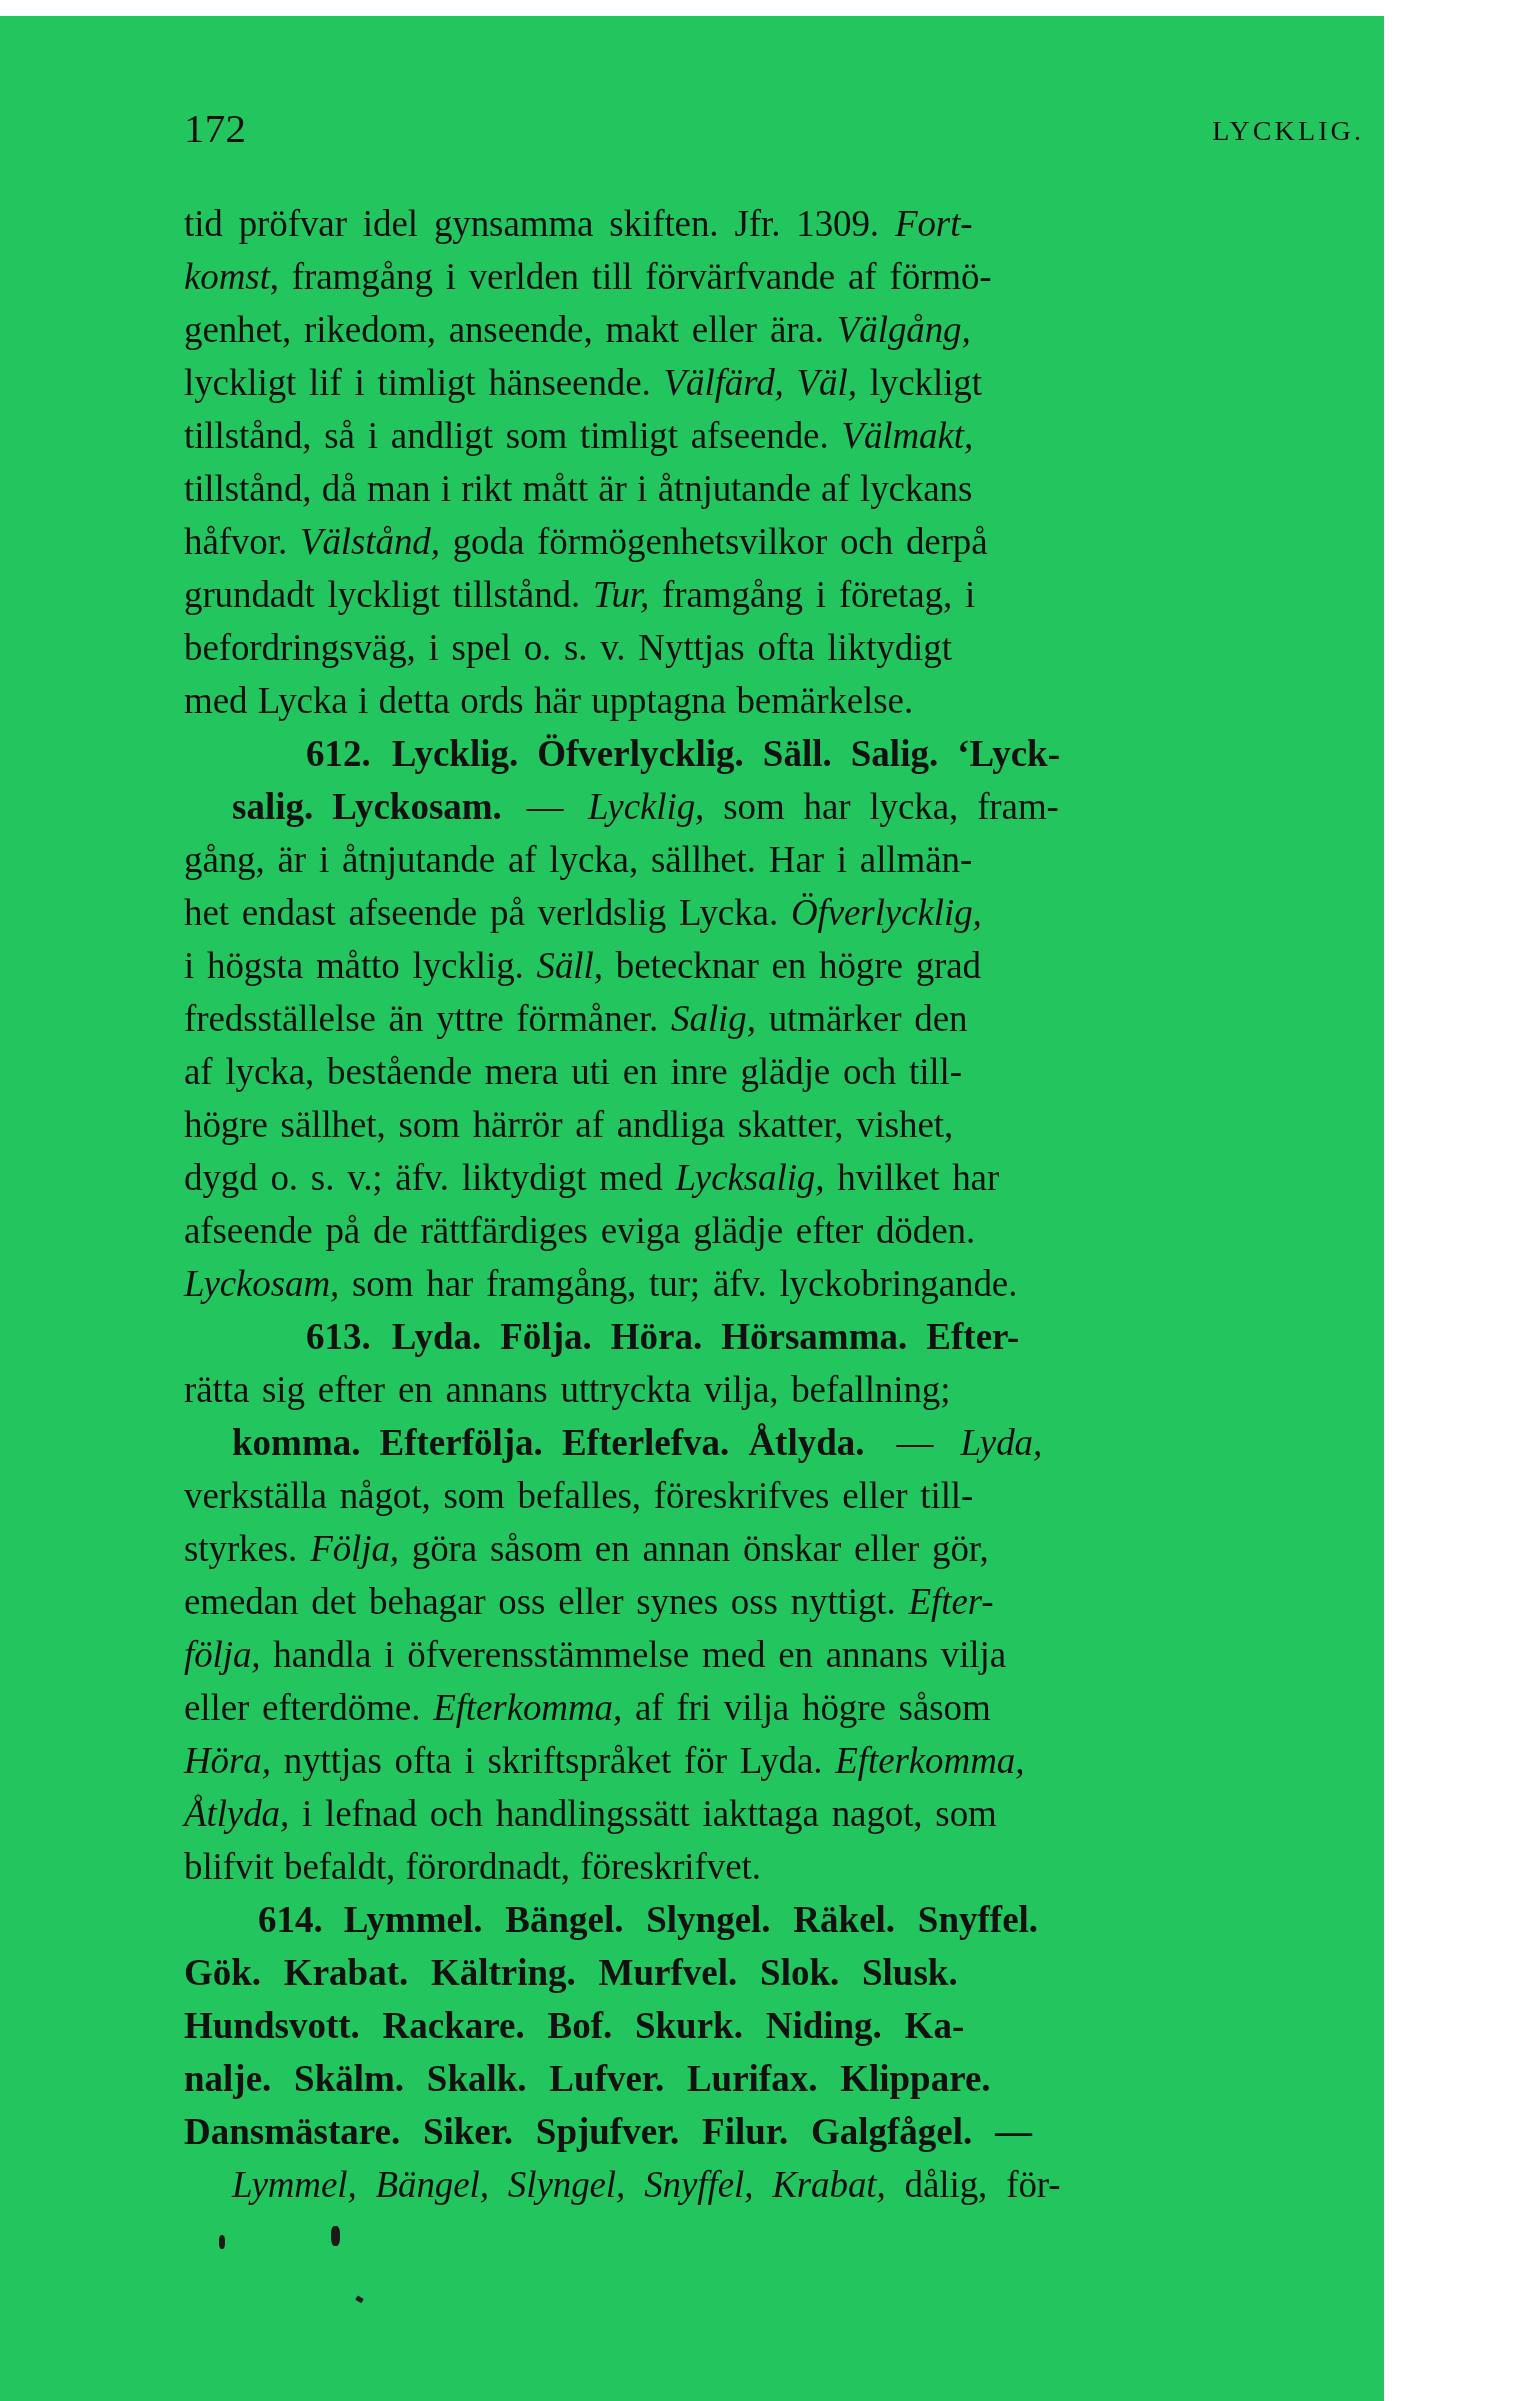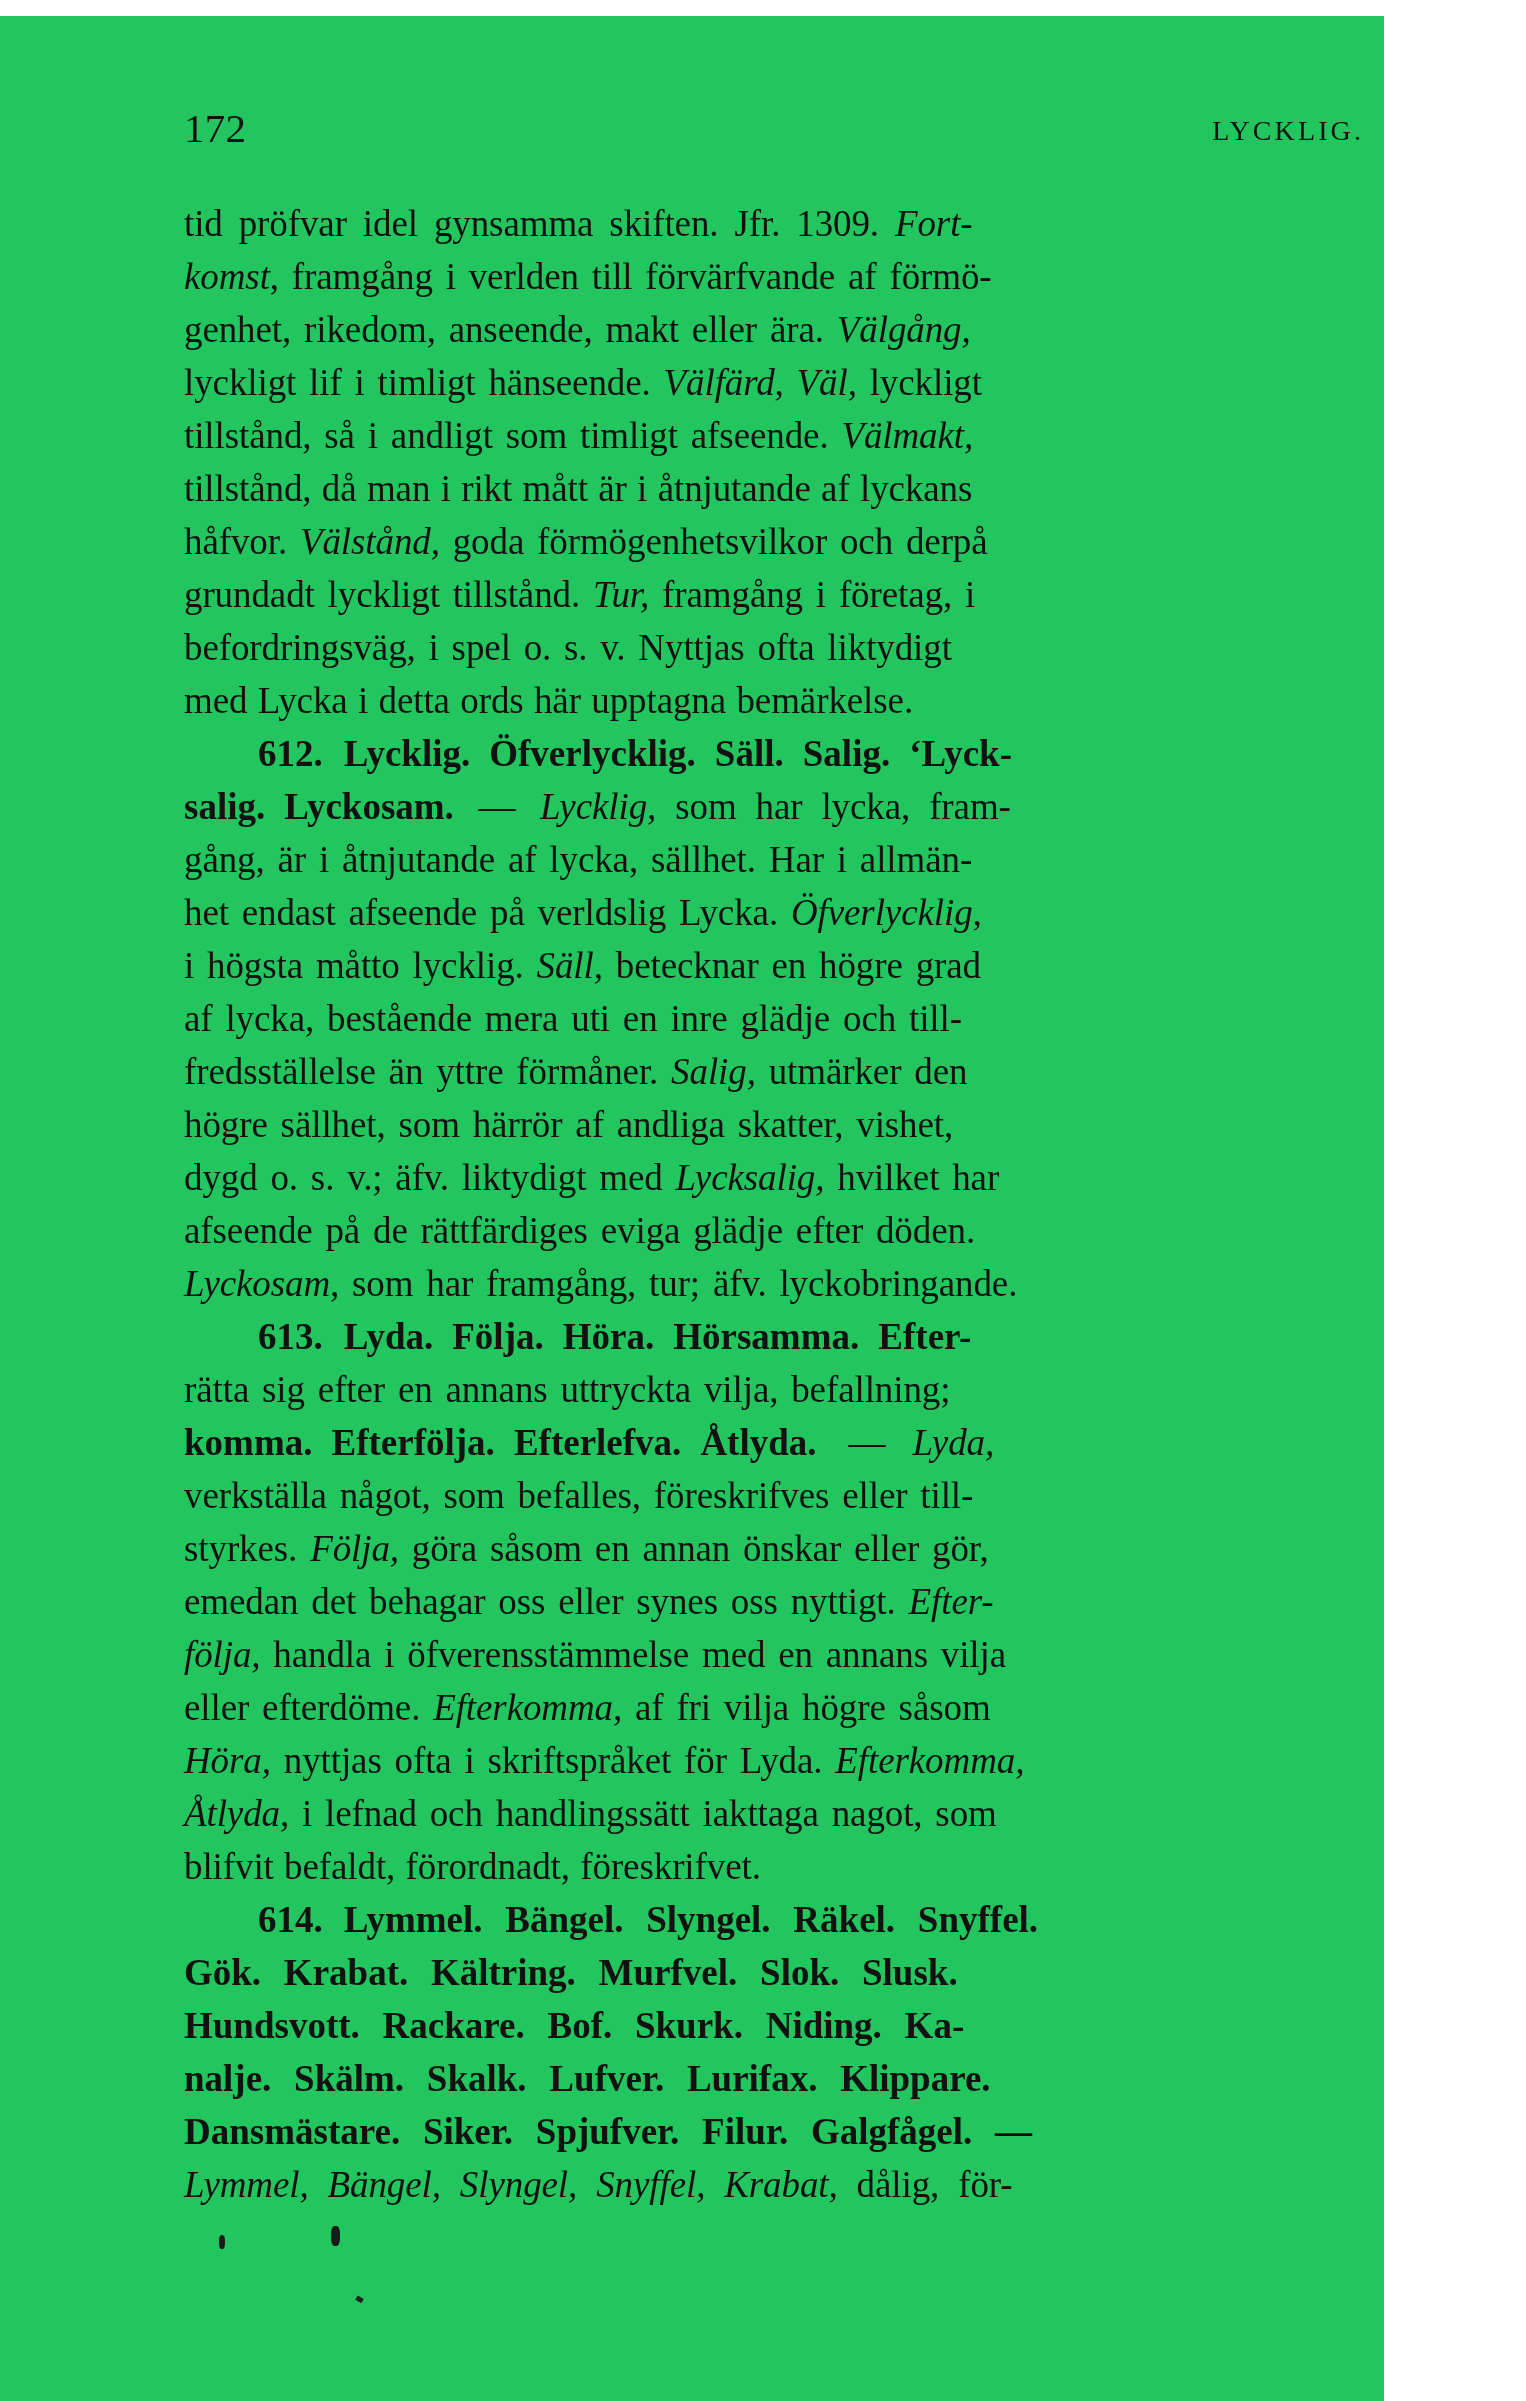--- a/index.html
+++ b/index.html
@@ -70,21 +70,21 @@
   }
   .ln > span { display: inline; }
 
   .it { font-style: italic; }
   .bd { font-weight: bold; letter-spacing: 0px; }
 
   
   .j1 { word-spacing: 6.8px; }
   .j2 { word-spacing: 3.7px; }
   .j3 { word-spacing: 1.2px; }
-  .j4 { word-spacing: 9.8px; }
+  .j4 { word-spacing: 9.8px; margin-left: 48px; }
   .j5 { word-spacing: 13.5px; }
   .center-ish { padding-left: 74px; }
 
   
   .heading {
     font-weight: bold;
     font-size: 37px;
   }
 
   
@@ -134,23 +134,23 @@
     <div class="ln j4 center-ish heading"><span class="bd">612.</span><span class="bd" style="padding-left:21px">Lycklig. Öfverlycklig. Säll. Salig. ʻLyck-</span></div>
 
     <div class="ln j4"><span class="bd">salig. Lyckosam.</span><span style="padding-left:24.6px">—</span><span class="it" style="padding-left:24.6px">Lycklig,</span><span> som har lycka, fram-</span></div>
 
     <div class="ln j2"><span>gång, är i åtnjutande af lycka, sällhet.  Har i allmän-</span></div>
 
     <div class="ln j2"><span>het endast afseende på verldslig Lycka.  </span><span class="it">Öfverlycklig,</span></div>
 
     <div class="ln j2"><span>i högsta måtto lycklig.  </span><span class="it">Säll,</span><span> betecknar en högre grad</span></div>
 
+    <div class="ln j2"><span>fredsställelse än yttre förmåner.  </span><span class="it">Salig,</span><span> utmärker den</span></div>
+
     <div class="ln j2"><span>af lycka, bestående mera uti en inre glädje och till-</span></div>
-
-    <div class="ln j2"><span>fredsställelse än yttre förmåner.  </span><span class="it">Salig,</span><span> utmärker den</span></div>
 
     <div class="ln j2"><span>högre sällhet, som härrör af andliga skatter, vishet,</span></div>
 
     <div class="ln j2"><span>dygd o. s. v.; äfv. liktydigt med </span><span class="it">Lycksalig,</span><span> hvilket har</span></div>
 
     <div class="ln j2"><span>afseende på de rättfärdiges eviga glädje efter döden.</span></div>
 
     <div class="ln j2"><span class="it">Lyckosam,</span><span> som har framgång, tur; äfv. lyckobringande.</span></div>
 
     <div class="ln j4 center-ish heading"><span class="bd">613.</span><span class="bd" style="padding-left:21px">Lyda. Följa. Höra. Hörsamma. Efter-</span></div>

